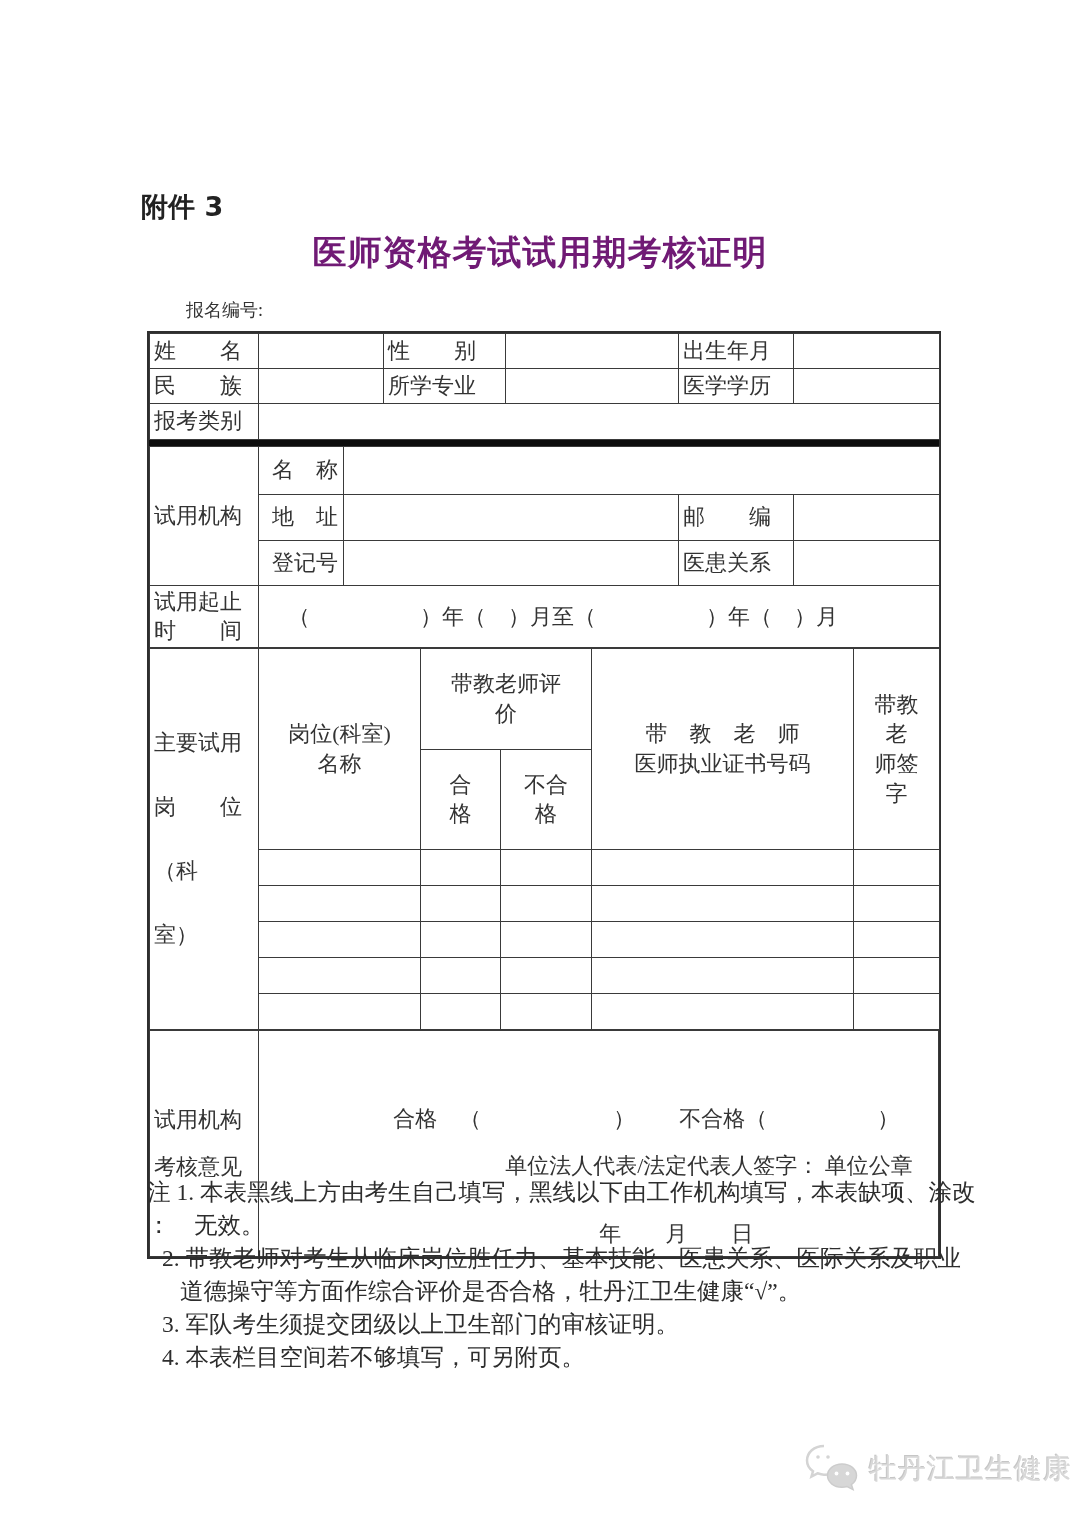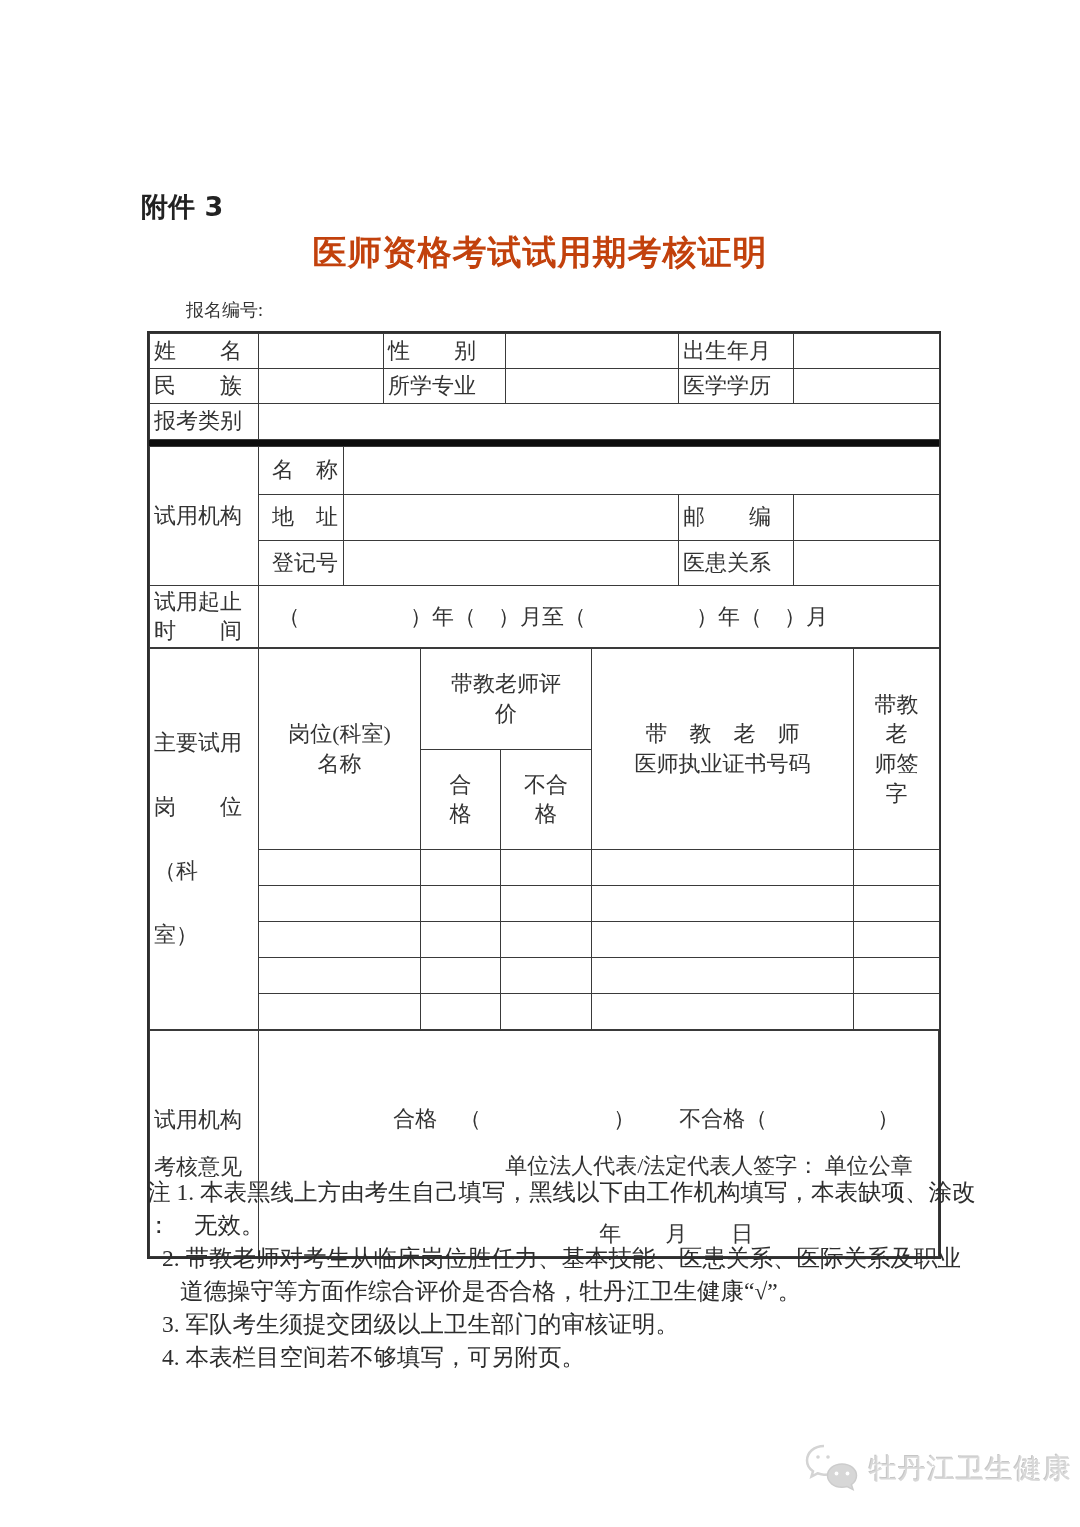--- a/index.html
+++ b/index.html
@@ -13,41 +13,41 @@
   }
   .attachment {
     position:absolute; left:141px; top:189px;
     font-family:"DejaVu Sans","Liberation Sans",sans-serif;
     font-size:27px; font-weight:600; color:#222;
   }
   .doc-title {
     position:absolute; left:0; top:230px; width:100%; margin:0;
     text-align:center;
     font-family:"DejaVu Sans","Liberation Sans",sans-serif;
-    font-size:34px; font-weight:700; color:#c2410c; letter-spacing:1px;
+    font-size:34px; font-weight:700; color:#701a75; letter-spacing:1px;
   }
   .regno { position:absolute; left:186px; top:298px; font-size:18px; color:#333; }
 
   .form-wrap {
     position:absolute; left:147px; top:331px; width:790px;
     border:2px solid #2f2f2f; background:#fff;
   }
   table { width:100%; border-collapse:collapse; table-layout:fixed; }
   td {
     border:1px solid #3a3a3a;
     font-size:22px; color:#333; vertical-align:middle;
     padding:0; overflow:hidden;
   }
   .lbl { padding:2px 4px 2px 4px; white-space:pre-line; line-height:1.3; text-align:left; }
   .sub-lbl { padding-left:13px; }
   .ctr { text-align:center; white-space:pre-line; line-height:1.35; padding:20px; }
   .ls2 { letter-spacing:3px; }
   .pos-lbl { line-height:2.9; }
   .assess-lbl { line-height:2.15; }
-  .period-val { padding-left:19px; text-align:left; }
+  .period-val { padding-left:29px; text-align:left; }
   .thick-divider { height:6px; background:#0d0d0d; }
   .assess-cell { position:relative; }
   .assess-line1 { position:absolute; left:134px; top:73px; white-space:pre; }
   .assess-line2 { position:absolute; left:200px; top:120px; white-space:pre;margin-left:46px; }
   .assess-line3 { position:absolute; left:340px; top:188px; white-space:pre; }
 
   .notes {
     position:absolute; left:147px; top:1176px; width:810px;
     font-size:23.5px; line-height:33px; color:#2d2d2d;
   }

